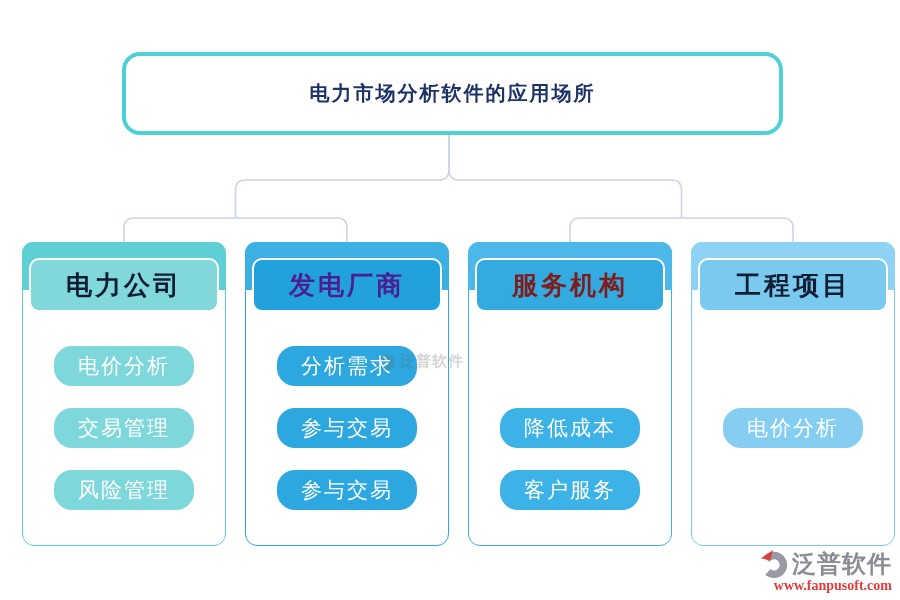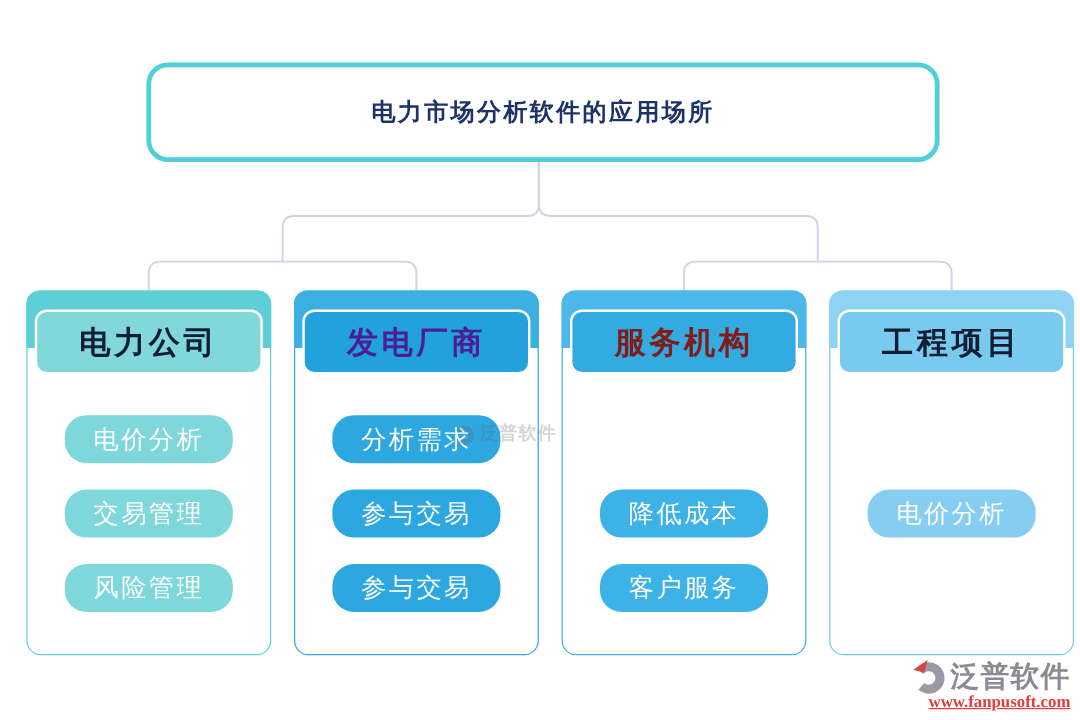--- a/index.html
+++ b/index.html
@@ -26,21 +26,21 @@
         justify-content:center;color:#ffffff;font-size:21px;font-weight:normal;letter-spacing:2px;}
   .pill.p0{top:104px}.pill.p1{top:166px}.pill.p2{top:228px}
   
   .wm-center{position:absolute;left:378px;top:352px;display:flex;align-items:center;gap:4px;
              opacity:.28;filter:grayscale(1);pointer-events:none;}
   .wm-center .wm-txt{font-size:15px;font-weight:bold;color:#5b6b80;letter-spacing:1px;}
   
   .brand{position:absolute;right:8px;top:548px;width:170px;text-align:right;}
   .brand-row{display:flex;align-items:center;justify-content:flex-end;gap:3px;}
   .brand-name{font-size:24px;font-weight:bold;letter-spacing:1px;}
-  .brand-url{font-size:14px;font-weight:bold;margin-top:-2px;text-decoration:underline;}
+  .brand-url{font-size:14px;font-weight:bold;margin-top:-2px;}
 </style>
 </head>
 <body>
 
 <div class="canvas">
 
   <svg class="connectors" viewBox="0 0 900 600" xmlns="http://www.w3.org/2000/svg">
     <g fill="none" stroke="#cdd4e6" stroke-width="1.6">
       <path d="M449 131 L449 170 Q449 180 439 180 L245.5 180 Q235.5 180 235.5 190 L235.5 218"></path>
       <path d="M449 131 L449 170 Q449 180 459 180 L671.5 180 Q681.5 180 681.5 190 L681.5 218"></path>

